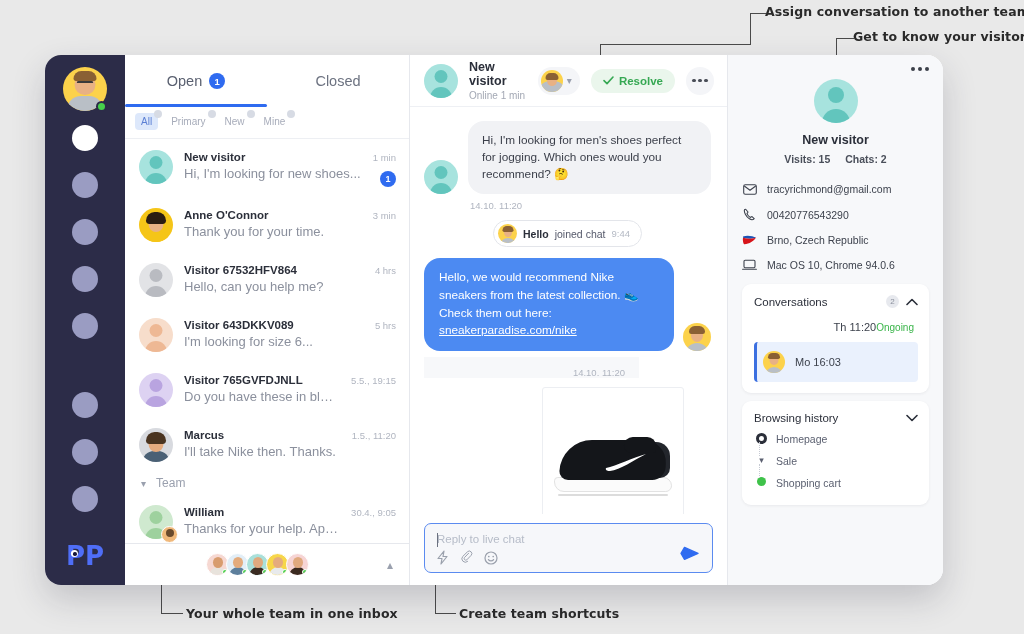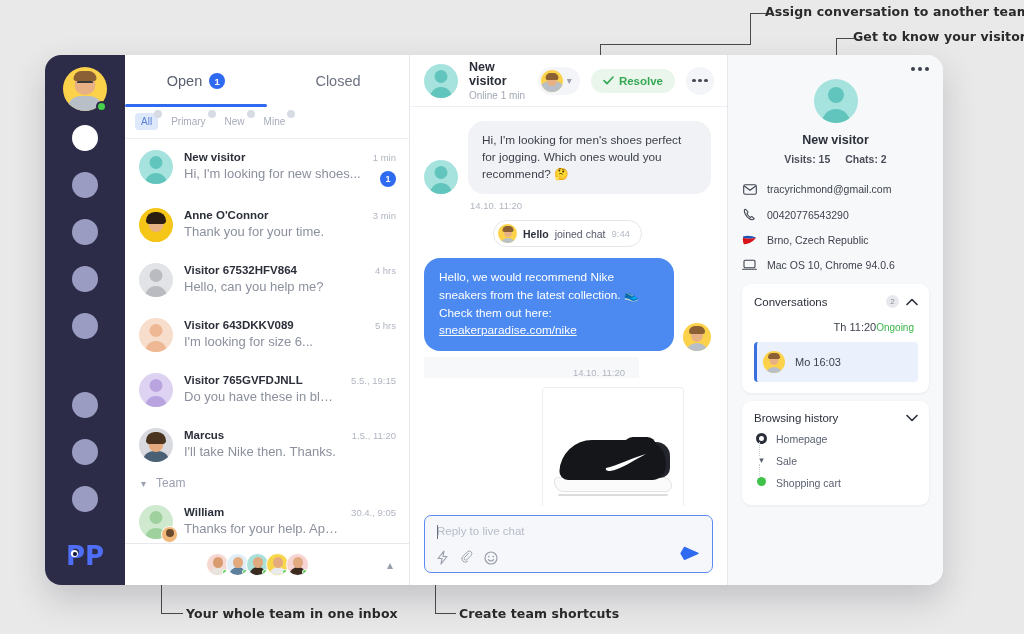--- a/index.html
+++ b/index.html
@@ -299,21 +299,21 @@
   .shoe .ground {
     position: absolute; left: 4px; bottom: 0; width: 110px; height: 2px;
     background: #dcdcdc; border-radius: 2px;
   }
   .swoosh {
     position: absolute; left: 50px; top: 20px; width: 44px; height: 18px;
   }
   .composer {
     margin: 9px 14px 12px 14px; flex: 0 0 auto;
     border: 1.6px solid #5b8bf0; border-radius: 7px;
-    background: #f6f7fa; height: 58px; position: relative;
+    background: #f6f7fa; height: 50px; position: relative;
     padding: 9px 12px 0 12px;
   }
   .composer .ph { font-size: 11.5px; color: #b6bcc8; }
   .caret {
     position: absolute; left: 12px; top: 9px; width: 1px; height: 14px;
     background: #6b7180;
   }
   .comp-tools {
     position: absolute; left: 11px; bottom: 7px; display: flex; gap: 11px;
     align-items: center;

